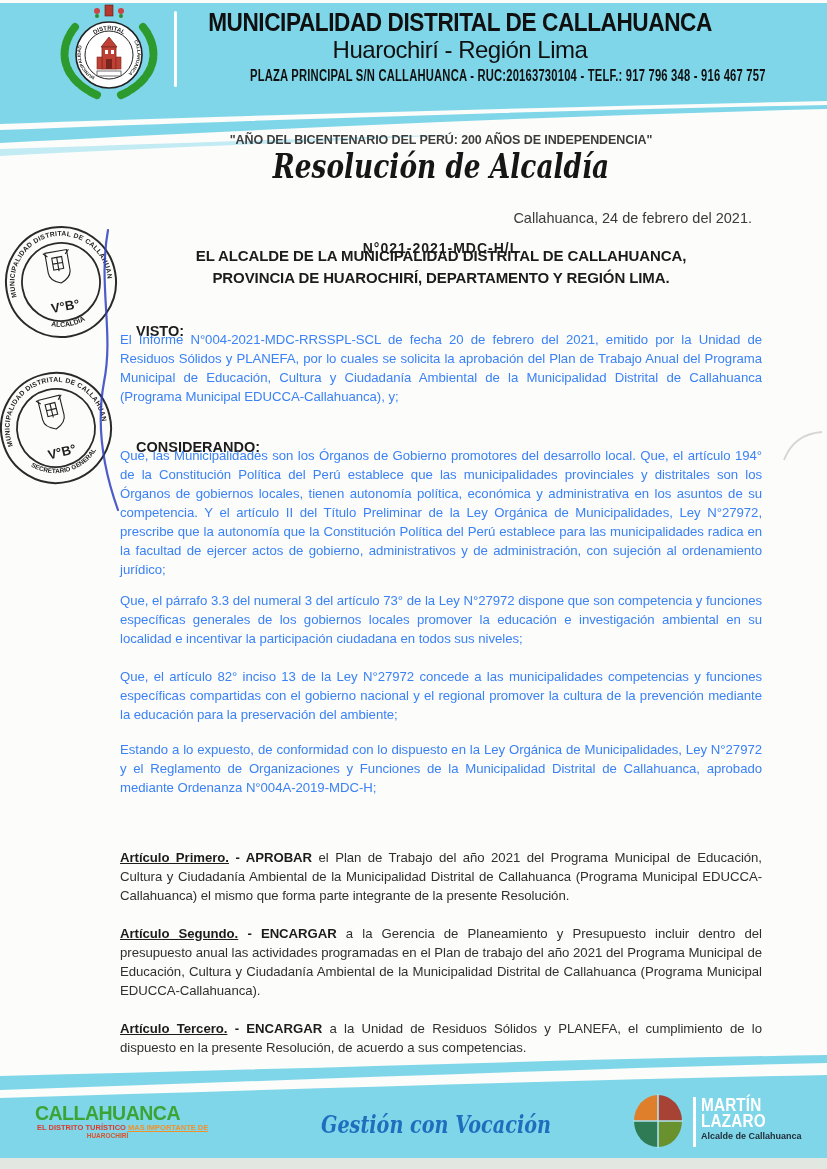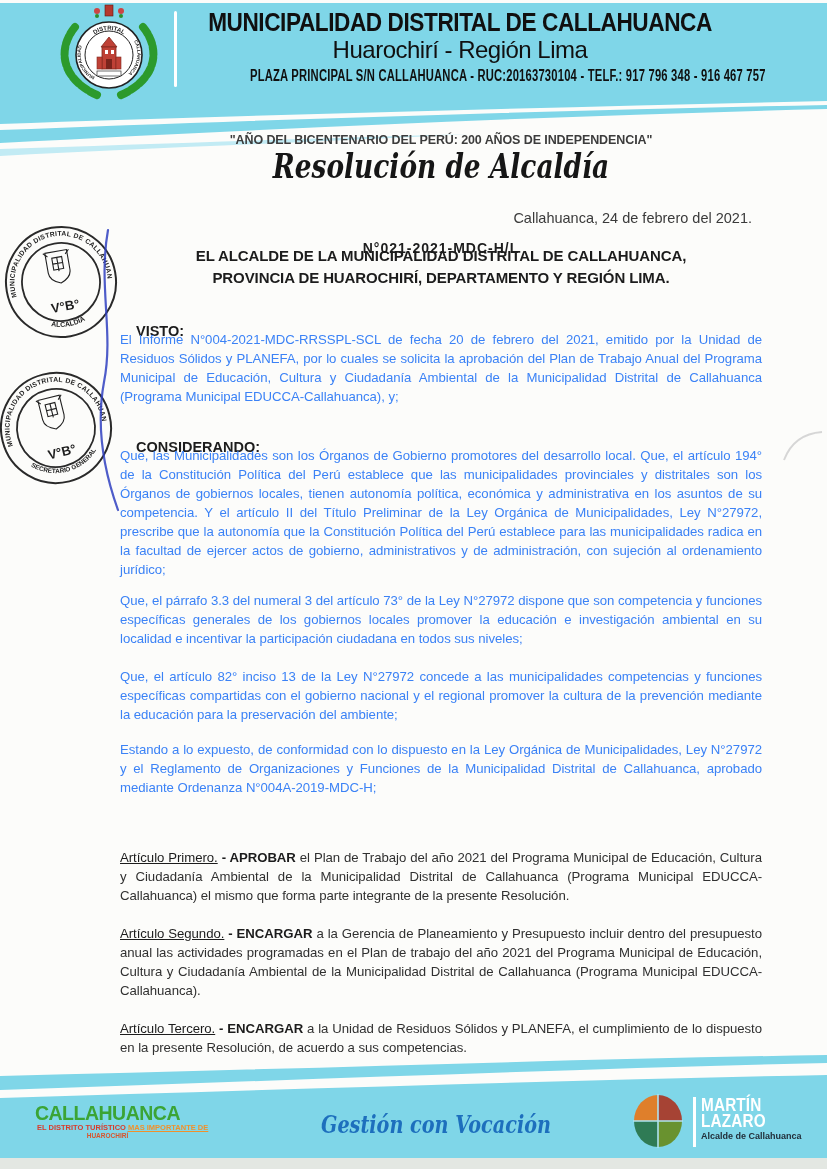--- a/index.html
+++ b/index.html
@@ -32,21 +32,21 @@
   .stamp2{position:absolute;left:-3px;top:371px;transform:rotate(-14deg);z-index:1;}
   .pen{position:absolute;left:80px;top:224px;z-index:3;}
   .artifact{position:absolute;left:768px;top:420px;z-index:0;}
 
   
   .b{position:absolute;left:120px;width:642px;}
   .sal{text-align:center;font-weight:bold;font-size:15px;line-height:21.5px;color:#1c1c1c;letter-spacing:-.1px;}
   .hd{font-size:14.5px;font-weight:bold;color:#1c1c1c;margin:16px;}
   .para{margin:0;text-align:justify;font-size:13.2px;line-height:19px;color:#3b82f6;letter-spacing:-.05px;}
   .art{margin:0;text-align:justify;font-size:13.2px;line-height:19px;color:#303030;letter-spacing:-.05px;}
-  .art .lead{font-weight:normal;text-decoration:underline;color:#1c1c1c;}
+  .art .lead{font-weight:bold;text-decoration:underline;color:#1c1c1c;}
   .art .verb{font-weight:bold;color:#1c1c1c;}
 
   
   .fswoosh{position:absolute;left:0;top:1050px;z-index:1;}
   .bottomstrip{position:absolute;left:0;top:1158px;width:827px;height:11px;background:#e3e7e2;}
   .dlogo{position:absolute;left:25px;top:1104px;width:165px;text-align:center;z-index:2;}
   .dname{font-size:19.5px;font-weight:bold;color:#3ba435;letter-spacing:-.5px;line-height:19px;white-space:nowrap;}
   .dtag{font-size:7.5px;font-weight:bold;line-height:8px;white-space:nowrap;margin-top:1px;padding-left:12px;}
   .dtag .red{color:#d93a2b;}
   .dtag .orange{color:#f0912c;text-decoration:underline;}

